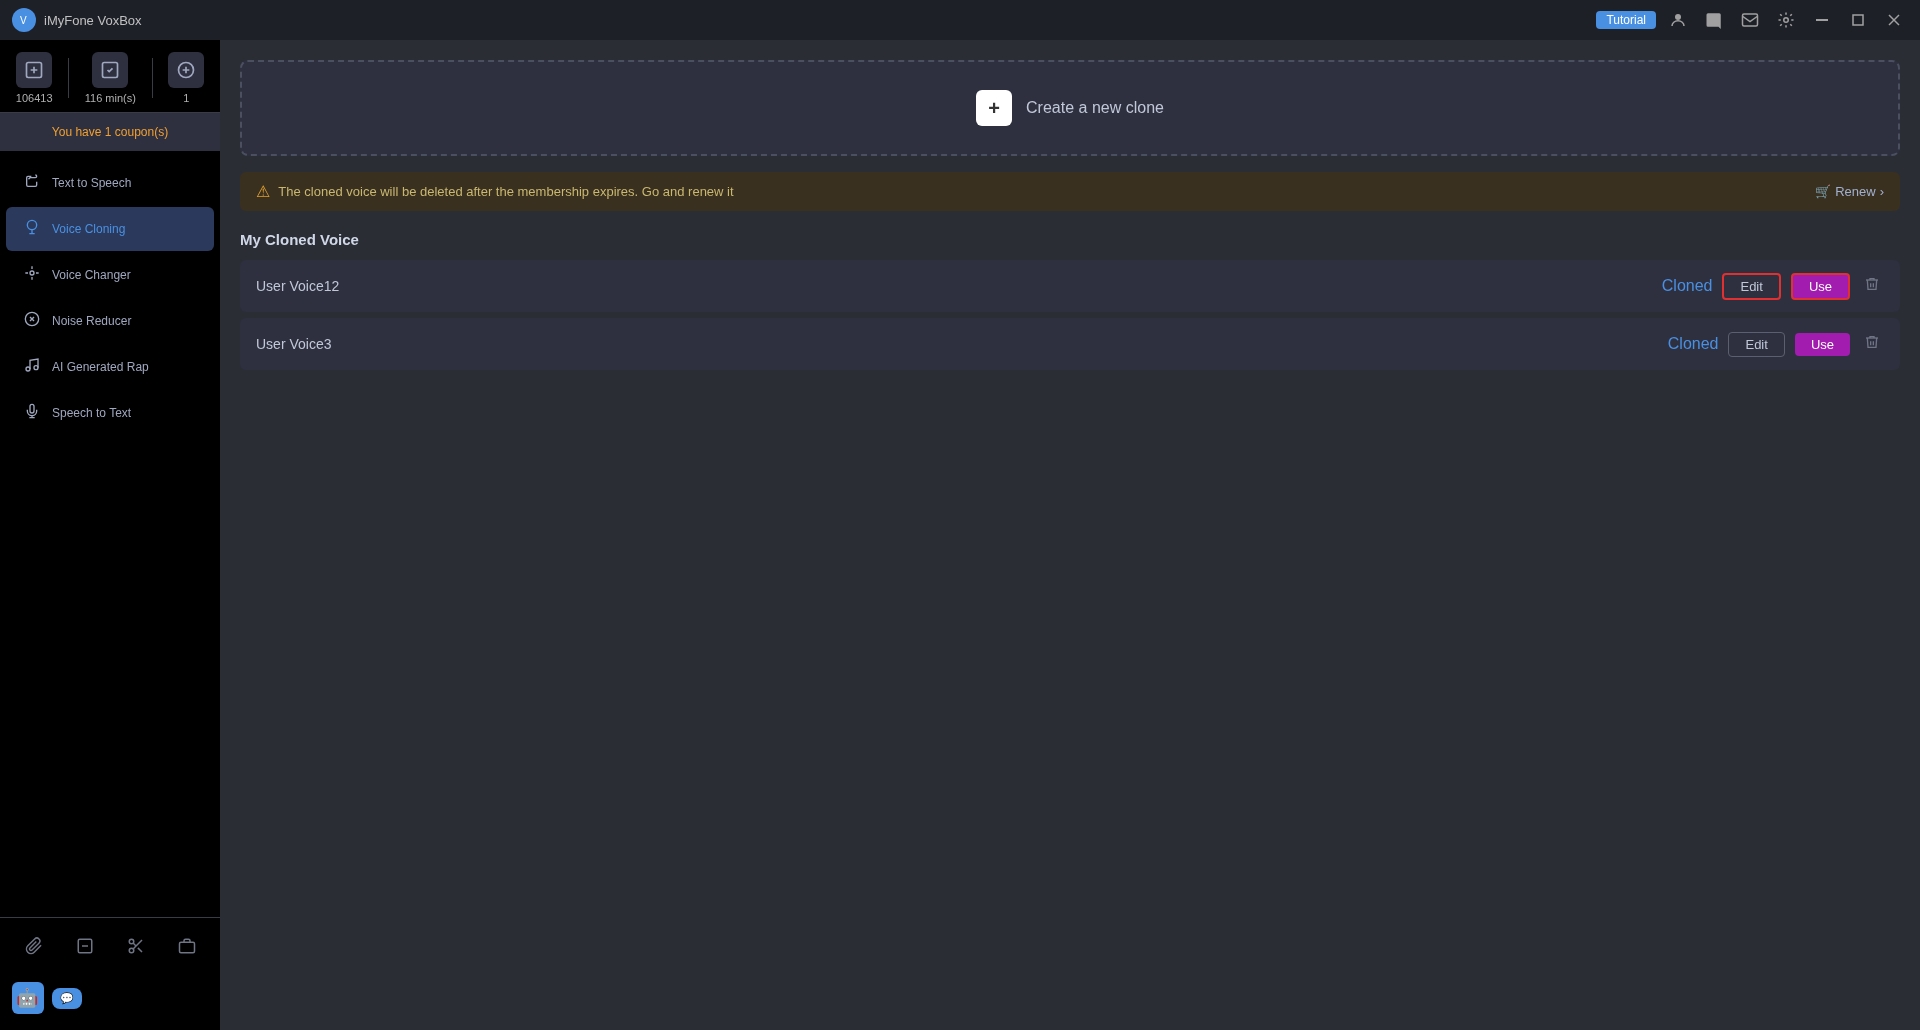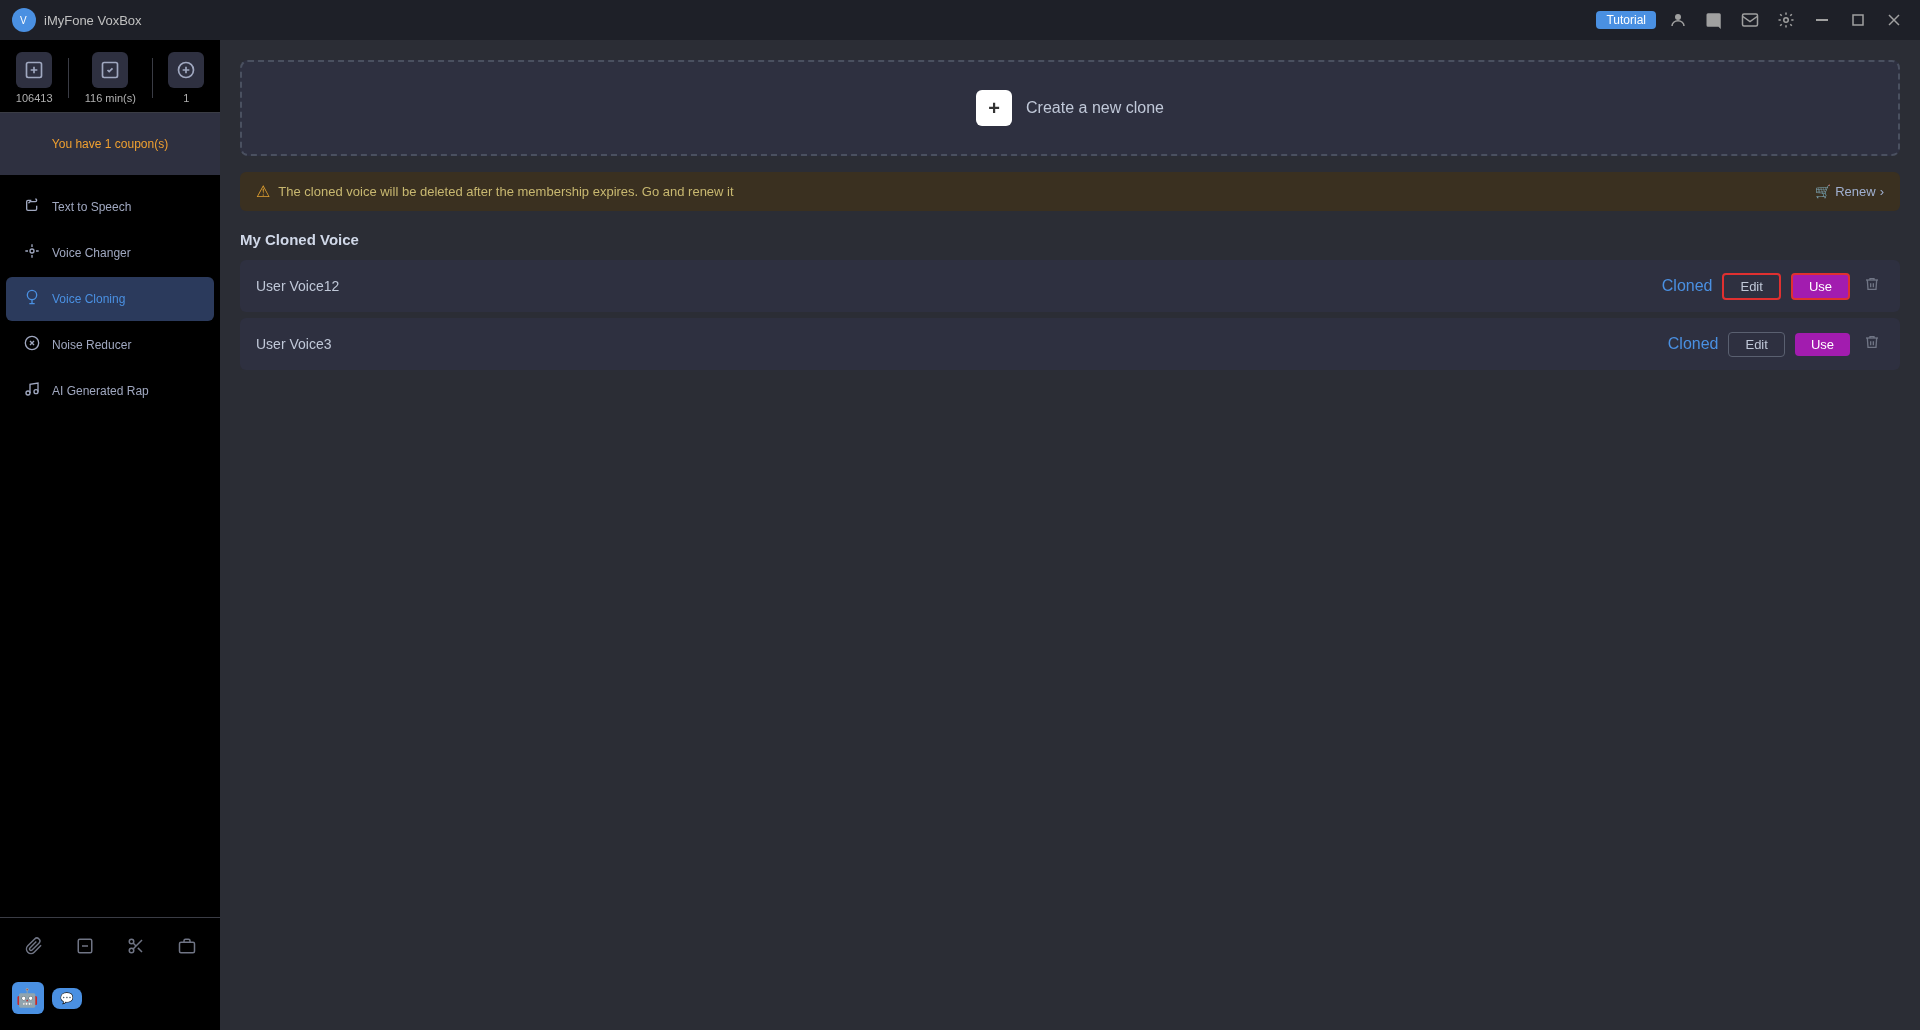--- a/index.html
+++ b/index.html
@@ -125,21 +125,21 @@
     }
     .stat-divider {
       width: 1px;
       height: 40px;
       background: #3a3c45;
     }
 
     
     .coupon-bar {
       background: #2e3040;
-      padding: 24px 10px;
+      padding: 12px 10px;
       text-align: center;
       font-size: 12px;
       color: #f0a030;
       font-weight: 500;
     }
 
     
     .nav-items {
       flex: 1;
       padding: 8px 0;
@@ -452,38 +452,38 @@
       <div class="nav-item">
         <span class="nav-icon">
           <svg width="16" height="16" viewBox="0 0 24 24" fill="none" stroke="currentColor" stroke-width="2">
               <path d="M11 5H6a2 2 0 00-2 2v11a2 2 0 002 2h11a2 2 0 002-2v-5"></path>
               <path d="M17 3a2 2 0 012 2v0a2 2 0 01-2 2H9l-2 2V9.5"></path>
             </svg>
         </span>
         <span>Text to Speech</span>
       </div>
 
+      <div class="nav-item active">
+        <span class="nav-icon">
+          <svg width="16" height="16" viewBox="0 0 24 24" fill="none" stroke="currentColor" stroke-width="2">
+              <rect x="5" y="2" width="14" height="14" rx="7"></rect>
+              <path d="M12 16v6M8 22h8"></path>
+            </svg>
+        </span>
+        <span>Voice Cloning</span>
+      </div>
+
       <div class="nav-item">
         <span class="nav-icon">
           <svg width="16" height="16" viewBox="0 0 24 24" fill="none" stroke="currentColor" stroke-width="2">
               <circle cx="12" cy="12" r="3"></circle>
               <path d="M2 12h4M18 12h4M12 2v4M12 18v4"></path>
             </svg>
         </span>
         <span>Voice Changer</span>
-      </div>
-
-      <div class="nav-item active">
-        <span class="nav-icon">
-          <svg width="16" height="16" viewBox="0 0 24 24" fill="none" stroke="currentColor" stroke-width="2">
-              <rect x="5" y="2" width="14" height="14" rx="7"></rect>
-              <path d="M12 16v6M8 22h8"></path>
-            </svg>
-        </span>
-        <span>Voice Cloning</span>
       </div>
 
       <div class="nav-item">
         <span class="nav-icon">
           <svg width="16" height="16" viewBox="0 0 24 24" fill="none" stroke="currentColor" stroke-width="2">
               <circle cx="12" cy="12" r="10"></circle>
               <path d="M9 9l6 6M15 9l-6 6"></path>
             </svg>
         </span>
         <span>Noise Reducer</span>
@@ -493,20 +493,29 @@
         <span class="nav-icon">
           <svg width="16" height="16" viewBox="0 0 24 24" fill="none" stroke="currentColor" stroke-width="2">
               <path d="M9 18V5l12-2v13"></path>
               <circle cx="6" cy="18" r="3"></circle>
               <circle cx="18" cy="16" r="3"></circle>
             </svg>
         </span>
         <span>AI Generated Rap</span>
       </div>
 
+      <div class="nav-item">
+        <span class="nav-icon">
+          <svg width="16" height="16" viewBox="0 0 24 24" fill="none" stroke="currentColor" stroke-width="2">
+              <path d="M12 2a3 3 0 013 3v7a3 3 0 01-6 0V5a3 3 0 013-3z"></path>
+              <path d="M19 10v2a7 7 0 01-14 0v-2M12 19v3M8 22h8"></path>
+            </svg>
+        </span>
+        <span>Speech to Text</span>
+      </div>
 
     </div>
 
     <div class="sidebar-bottom">
       <div class="bottom-icon">
         <svg width="18" height="18" viewBox="0 0 24 24" fill="none" stroke="currentColor" stroke-width="2">
             <path d="M21.44 11.05l-9.19 9.19a6 6 0 01-8.49-8.49l9.19-9.19a4 4 0 015.66 5.66l-9.2 9.19a2 2 0 01-2.83-2.83l8.49-8.48"></path>
           </svg>
       </div>
       <div class="bottom-icon">

